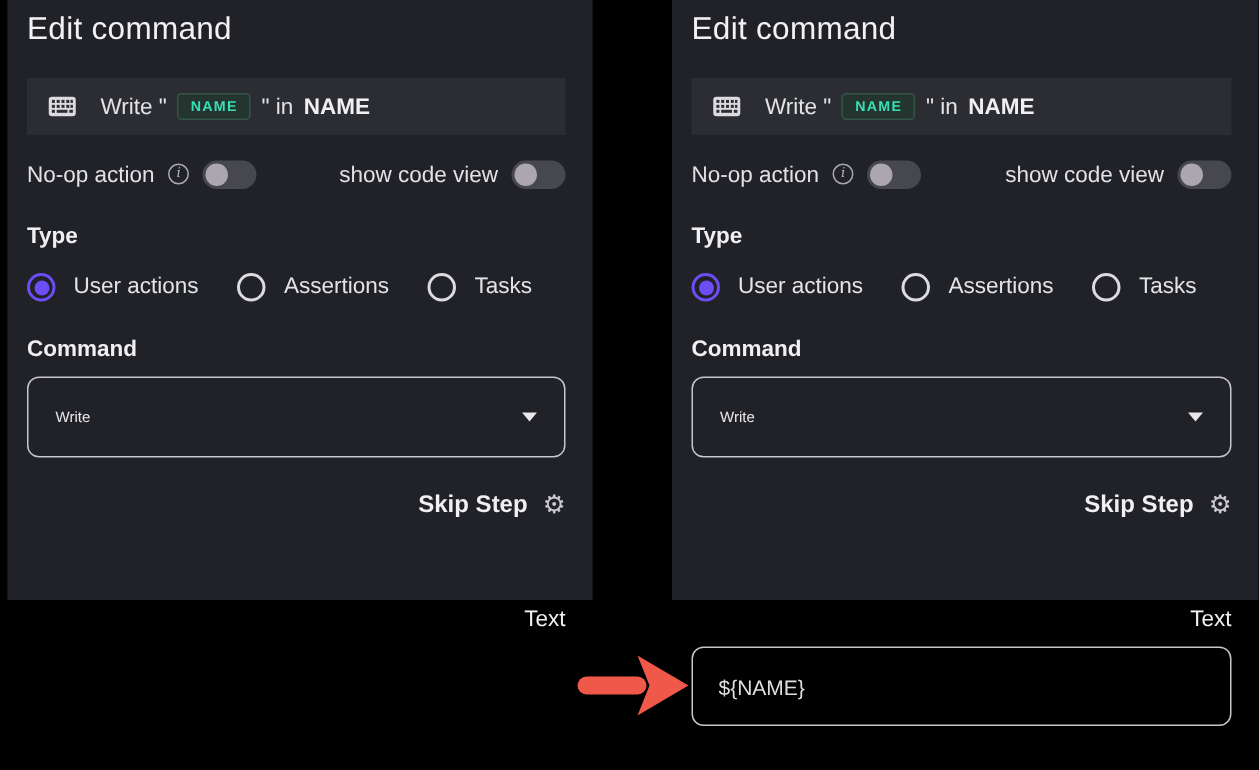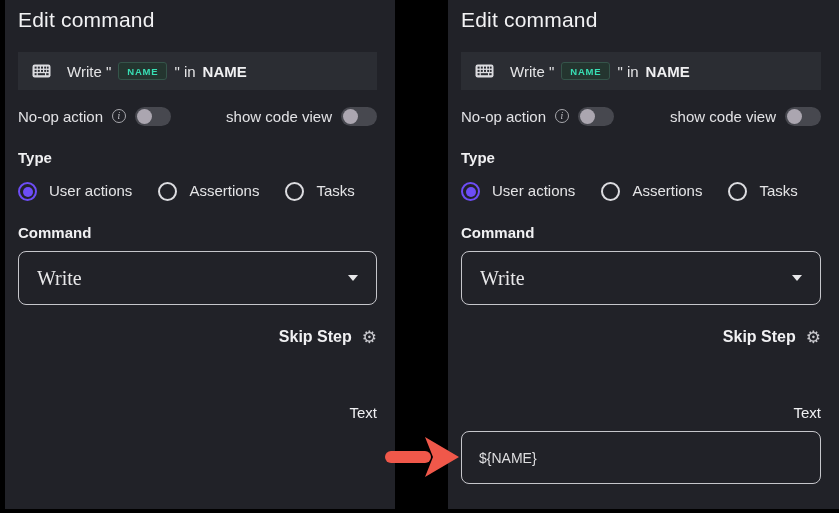--- a/index.html
+++ b/index.html
@@ -5,21 +5,21 @@
   * { margin:0; padding:0; box-sizing:border-box; }
   html,body { width:839px; height:513px; }
   body {
     background:#000;
     position:relative;
     font-family:"Liberation Sans","DejaVu Sans",sans-serif;
     color:#e6e6e9;
     overflow:hidden;
   }
   .panel {
-    position:absolute; top:0; height:509px;
+    position:absolute; top:0; height:400px;
     background:#212228;
     padding:8px 18px 0 13px;
   }
   .panel.left  { left:5px;   width:390px; }
   .panel.right { left:448px; width:391px; }
 
   .title {
     font-size:21px; font-weight:500; color:#f2f2f4; line-height:24px;
     letter-spacing:0.2px;
   }
@@ -68,21 +68,21 @@
   }
   .radio.selected { border-color:#6d4df6; }
   .radio.selected::after {
     content:""; position:absolute; inset:2.5px; border-radius:50%; background:#6d4df6;
   }
   .radio-label { font-size:15px; color:#e4e4e6; }
 
   .select-box {
     margin-top:10px; height:54px; border:1px solid #c6c6cb; border-radius:8px;
     display:flex; align-items:center; justify-content:space-between;
-    padding:0 18px; font-size:20px; color:#e8e8ea; cursor:pointer;font-family:Liberation Serif, serif;
+    padding:0 18px; font-size:10px; color:#e8e8ea; cursor:pointer;
   }
   .caret {
     width:0; height:0;
     border-left:5.5px solid transparent; border-right:5.5px solid transparent;
     border-top:6.5px solid #e8e8ea;
   }
 
   .skip-row {
     margin-top:22px; height:20px;
     display:flex; align-items:center; justify-content:flex-end; gap:10px;

